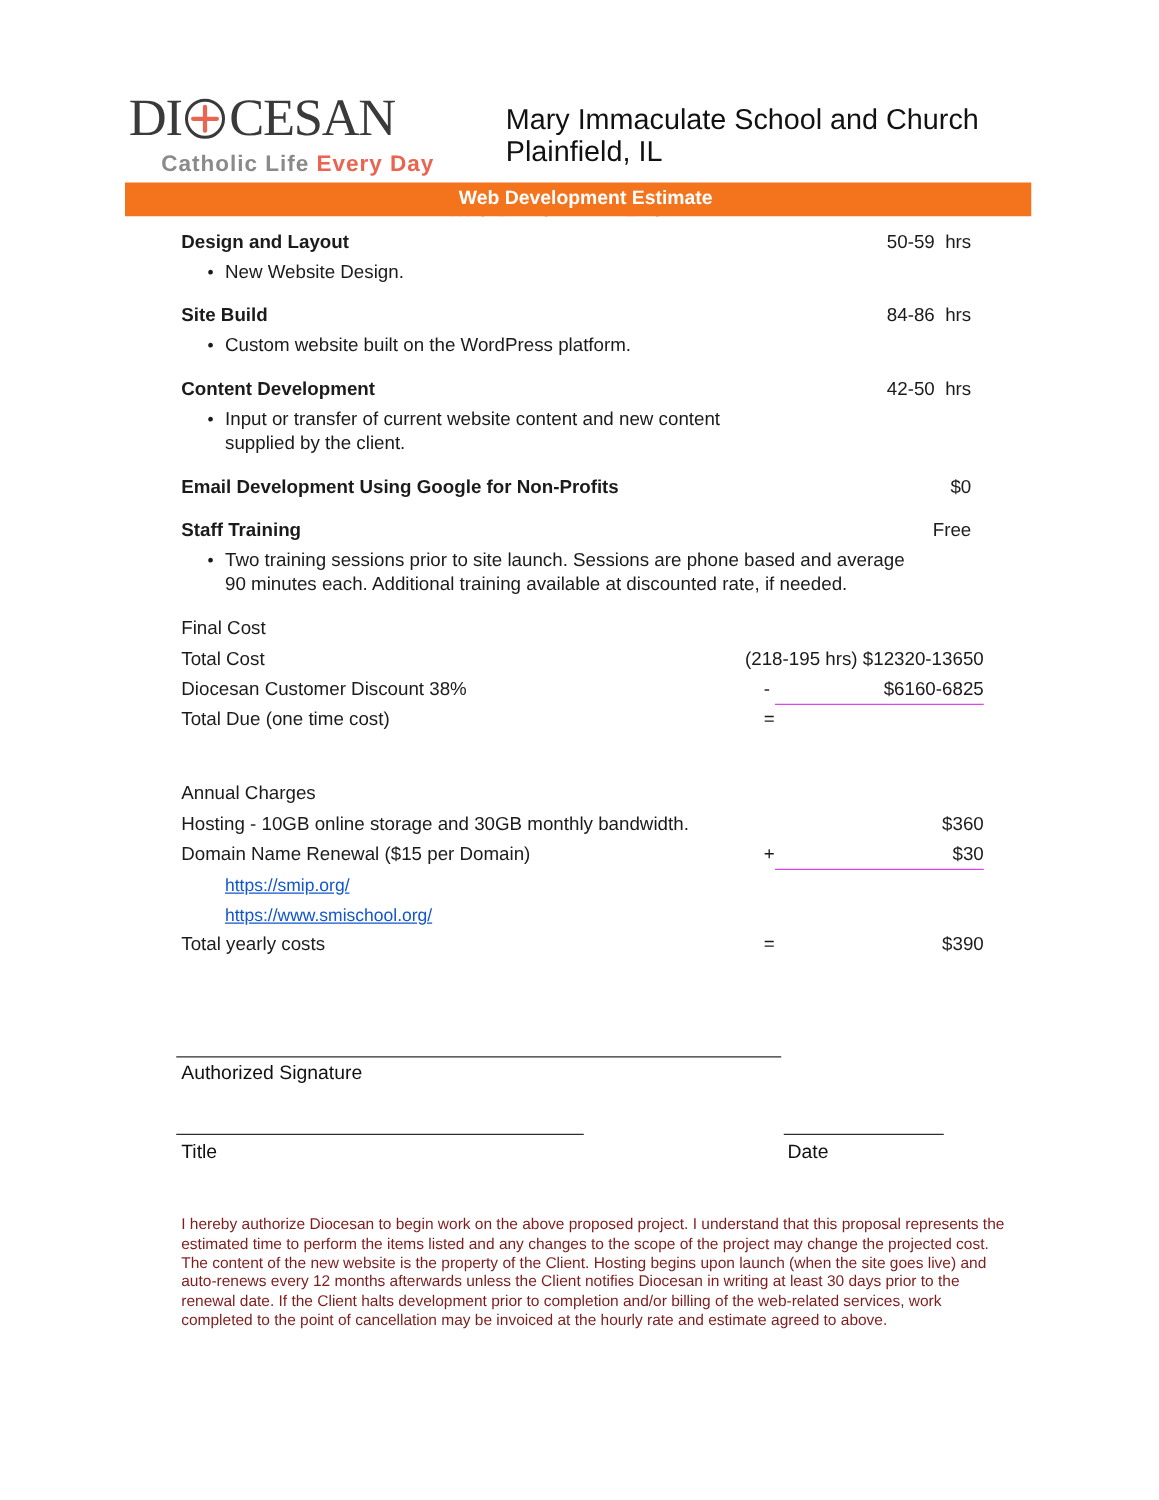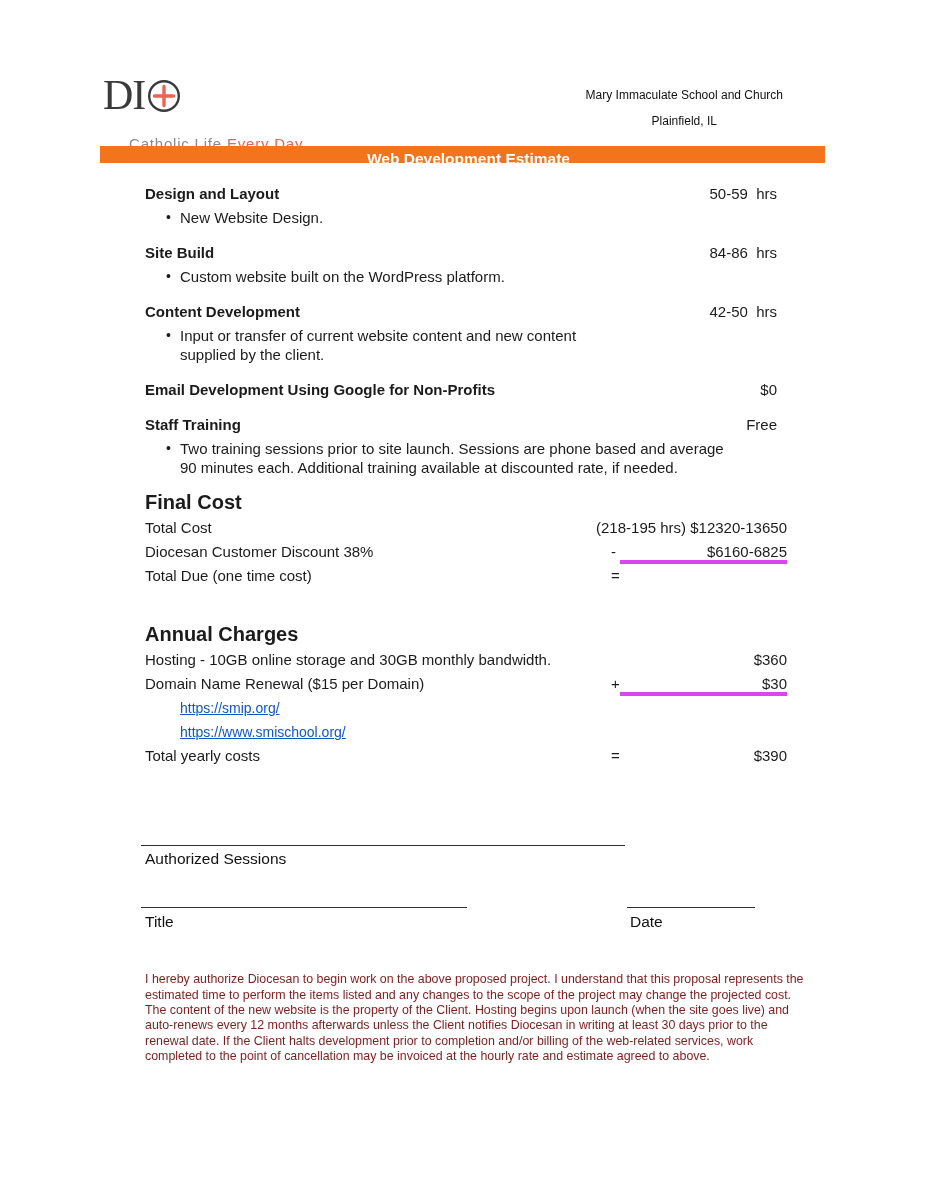--- a/index.html
+++ b/index.html
@@ -20,46 +20,47 @@
     font-family: "Liberation Serif", serif;
     font-size: 42px;
     letter-spacing: -1px;
     color: #3b3a3a;
     line-height: 1;
     display: flex;
     align-items: center;
   }
   .o-icon { display: inline-block; width: 34px; height: 34px; margin: 0 2px; }
   .tagline {
-    margin-top: 19px;
+    margin-top: 5px;
     padding-left: 26px;
-    font-size: 15px;
+    font-size: 18px;
     letter-spacing: 0.8px;
     color: #8a8a8a;
     white-space: pre;
+    font-weight: bold;
   }
   .tagline .accent { color: #ea6450; }
 
   .client-block {
     position: absolute;
     top: 82px;
     right: 144px;
-    text-align: center;
-    font-size: 12px;
+    text-align: left;
+    font-size: 23px;
     line-height: 26px;
     color: #111111;
   }
 
   
   .banner {
     position: absolute;
     left: 100px;
     top: 146px;
     width: 725px;
-    height: 17px;
+    height: 27px;
     background: #f4731d;
     overflow: hidden;
     padding-left: 12px;
   }
   .banner-title {
     display: block;
     text-align: center;
     color: #ffffff;
     font-weight: bold;
     font-size: 15.5px;
@@ -83,29 +84,29 @@
   .section { margin-bottom: 16px; }
   .sec-head { display: flex; justify-content: space-between; align-items: baseline; margin-bottom: 5px; }
   .sec-title { font-weight: bold; font-size: 15px; line-height: 19px; }
   .sec-val { font-size: 15px; line-height: 19px; white-space: pre; padding-right: 10px; }
   ul.bullets { list-style: none; margin: 0; padding: 0 0 0 35px; }
   .bullets li { position: relative; font-size: 15px; line-height: 19px; }
   .bullets li::before { content: "\2022"; position: absolute; left: -14px; font-size: 14px; }
   .bw-narrow { max-width: 442px; }
   .bw-wide { max-width: 552px; }
 
-  .block-title { font-weight: bold; font-size: 20px; line-height: 19px; margin-bottom: 5px; }
+  .block-title { font-weight: normal; font-size: 15px; line-height: 19px; margin-bottom: 5px; }
   .cost-row { position: relative; height: 24px; font-size: 15px; }
   .cost-label { position: absolute; left: 0; top: 2px; }
   .cost-op { position: absolute; left: 466px; top: 2px; }
   .cost-val { position: absolute; right: 0; top: 2px; white-space: pre; }
   .cost-val.sum {
     left: 475px;
     text-align: right;
-    border-bottom: 4px solid #d946ef;
+    border-bottom: 1px solid #d946ef;
     padding-bottom: 3px;
     height: 21px;
   }
   .annual { margin-top: 36px; }
   .link-row { height: 24px; padding-left: 35px; font-size: 14px; line-height: 22px; }
   .doc-link { color: #1155cc; text-decoration: underline; cursor: pointer; }
 
   
   .sig-line { position: absolute; border-top: 1.6px solid #2e2e2e; }
   .sig-auth-line  { left: 141px; top: 845px; width: 484px; }
@@ -134,20 +135,21 @@
 
   <div class="logo-block">
     <div class="wordmark">
       <span>DI</span>
       <span class="o-icon">
         <svg width="34" height="34" viewBox="0 0 34 34">
           <circle cx="17" cy="17" r="14.8" fill="none" stroke="#3b3a3a" stroke-width="2.4"></circle>
           <path d="M17 7.5 V26.5 M7.5 17 H26.5" fill="none" stroke="#ea6450" stroke-width="3.4" stroke-linecap="round"></path>
         </svg>
       </span>
+      <span>CESAN</span>
     </div>
     <div class="tagline"><span>Catholic Life </span><span class="accent">Every Day</span></div>
   </div>
 
   <div class="client-block">
     <div>Mary Immaculate School and Church</div>
     <div>Plainfield, IL</div>
   </div>
 
   <div class="banner">
@@ -244,21 +246,21 @@
       <div class="cost-row">
         <span class="cost-label">Total yearly costs</span>
         <span class="cost-op">=</span>
         <span class="cost-val">$390</span>
       </div>
     </div>
 
   </div>
 
   <div class="sig-line sig-auth-line"></div>
-  <div class="sig-label sig-auth-label">Authorized Sessions</div>
+  <div class="sig-label sig-auth-label">Authorized Signature</div>
 
   <div class="sig-line sig-title-line"></div>
   <div class="sig-label sig-title-label">Title</div>
 
   <div class="sig-line sig-date-line"></div>
   <div class="sig-label sig-date-label">Date</div>
 
   <p class="terms">I hereby authorize Diocesan to begin work on the above proposed project. I understand that this proposal represents the estimated time to perform the items listed and any changes to the scope of the project may change the projected cost. The content of the new website is the property of the Client. Hosting begins upon launch (when the site goes live) and auto-renews every 12 months afterwards unless the Client notifies Diocesan in writing at least 30 days prior to the renewal date. If the Client halts development prior to completion and/or billing of the web-related services, work completed to the point of cancellation may be invoiced at the hourly rate and estimate agreed to above.</p>
 
 </div>

